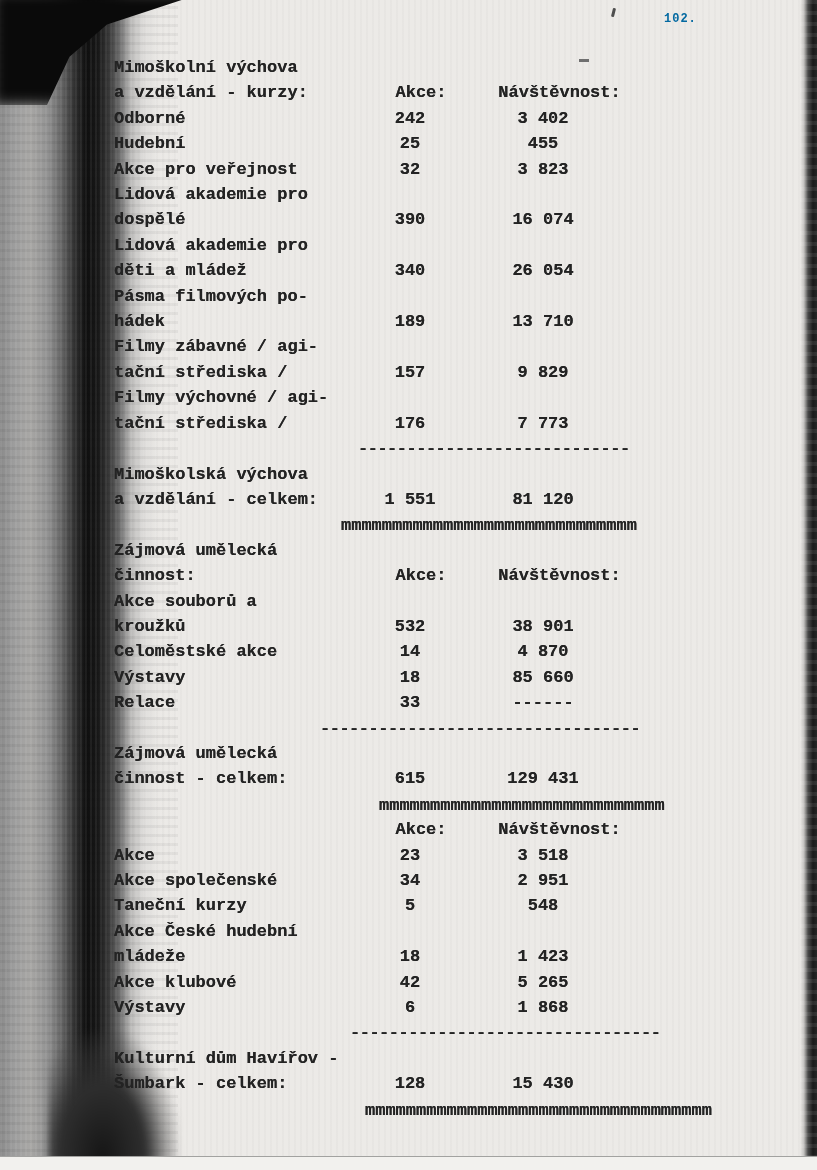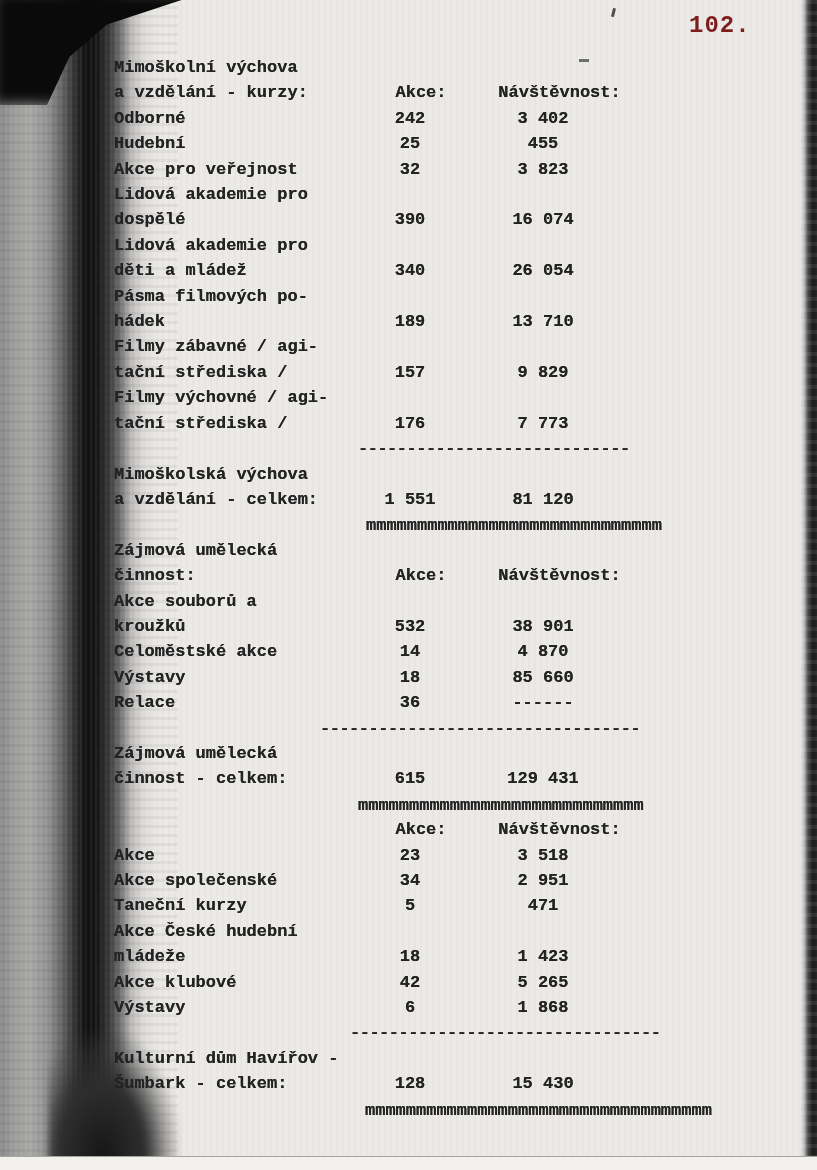--- a/index.html
+++ b/index.html
@@ -56,40 +56,40 @@
     background:#f2f1ee; border-top:1px solid #a2a2a0;
   }
   
   .mark-apostrophe { position:absolute; left:612px; top:8px; width:3px; height:9px;
     background:#4e4e4e; transform:rotate(14deg); border-radius:1px; z-index:2; }
   .mark-dash { position:absolute; left:579px; top:59px; width:10px; height:3px;
     background:#6f6f6f; z-index:2; }
 
   .page-number {
     position:absolute; left:664px; top:12px; z-index:3;
-    font-size:24px; font-weight:700; color:#7f1d1d; letter-spacing:1px;margin-left:25px;
+    font-size:12px; font-weight:700; color:#0369a1; letter-spacing:1px;
   }
 
   #content {
     position:absolute; left:114px; top:58px; width:580px; z-index:3;
     font-size:17px; font-weight:700; color:#232323;
     text-shadow:0 0 0.6px rgba(35,35,35,.85);
   }
   .row { position:relative; height:25.42px; white-space:pre; }
   .lbl  { position:absolute; left:0; top:0; }
   .cell { position:absolute; top:0; text-align:center; }
   .cell-akce { left:240px; width:112px; }
   .cell-nav  { left:362px; width:134px; }
   .row.is-header .cell-akce { width:134px; }
   .row.is-header .cell-nav  { width:167px; }
   .rule { position:absolute; top:1px; }
   .rule-dash { font-weight:700; letter-spacing:-0.5px; transform:scaleY(0.85); }
   .rule-mmm  { font-weight:700; letter-spacing:0; }
-  .rpos-1 { left:244px; } .rpos-2 { left:252px; } .rpos-3 { left:206px; }
-  .rpos-4 { left:244px; } .rpos-5 { left:236px; } .rpos-6 { left:236px;padding-left:15px; }
+  .rpos-1 { left:244px; } .rpos-2 { left:227px; } .rpos-3 { left:206px; }
+  .rpos-4 { left:265px; } .rpos-5 { left:236px; } .rpos-6 { left:236px;padding-left:15px; }
   .heading-underline {
     padding-bottom:3px;
     background-image:repeating-linear-gradient(90deg, #2a2a2a 0 13px, transparent 13px 17px);
     background-repeat:no-repeat; background-position:0 bottom; background-size:100% 3px;
   }
 </style>
 </head>
 <body>
 
 <div id="page">
@@ -122,29 +122,29 @@
       <div class="row"><span class="rule rule-dash rpos-1">----------------------------</span></div>
       <div class="row"><span class="lbl">Mimoškolská výchova</span></div>
       <div class="row"><span class="lbl">a vzdělání - celkem:</span><span class="cell cell-akce">1 551</span><span class="cell cell-nav">81 120</span></div>
       <div class="row"><span class="rule rule-mmm rpos-2">mmmmmmmmmmmmmmmmmmmmmmmmmmmmm</span></div>
       <div class="row"><span class="lbl">Zájmová umělecká</span></div>
       <div class="row is-header"><span class="lbl">činnost:</span><span class="cell cell-akce">Akce:</span><span class="cell cell-nav">Návštěvnost:</span></div>
       <div class="row"><span class="lbl">Akce souborů a</span></div>
       <div class="row"><span class="lbl">kroužků</span><span class="cell cell-akce">532</span><span class="cell cell-nav">38 901</span></div>
       <div class="row"><span class="lbl">Celoměstské akce</span><span class="cell cell-akce">14</span><span class="cell cell-nav">4 870</span></div>
       <div class="row"><span class="lbl">Výstavy</span><span class="cell cell-akce">18</span><span class="cell cell-nav">85 660</span></div>
-      <div class="row"><span class="lbl">Relace</span><span class="cell cell-akce">36</span><span class="cell cell-nav">------</span></div>
+      <div class="row"><span class="lbl">Relace</span><span class="cell cell-akce">33</span><span class="cell cell-nav">------</span></div>
       <div class="row"><span class="rule rule-dash rpos-3">---------------------------------</span></div>
       <div class="row"><span class="lbl">Zájmová umělecká</span></div>
       <div class="row"><span class="lbl">činnost - celkem:</span><span class="cell cell-akce">615</span><span class="cell cell-nav">129 431</span></div>
       <div class="row"><span class="rule rule-mmm rpos-4">mmmmmmmmmmmmmmmmmmmmmmmmmmmm</span></div>
       <div class="row is-header"><span class="cell cell-akce">Akce:</span><span class="cell cell-nav">Návštěvnost:</span></div>
       <div class="row"><span class="lbl">Akce</span><span class="cell cell-akce">23</span><span class="cell cell-nav">3 518</span></div>
       <div class="row"><span class="lbl">Akce společenské</span><span class="cell cell-akce">34</span><span class="cell cell-nav">2 951</span></div>
-      <div class="row"><span class="lbl">Taneční kurzy</span><span class="cell cell-akce">5</span><span class="cell cell-nav">471</span></div>
+      <div class="row"><span class="lbl">Taneční kurzy</span><span class="cell cell-akce">5</span><span class="cell cell-nav">548</span></div>
       <div class="row"><span class="lbl">Akce České hudební</span></div>
       <div class="row"><span class="lbl">mládeže</span><span class="cell cell-akce">18</span><span class="cell cell-nav">1 423</span></div>
       <div class="row"><span class="lbl">Akce klubové</span><span class="cell cell-akce">42</span><span class="cell cell-nav">5 265</span></div>
       <div class="row"><span class="lbl">Výstavy</span><span class="cell cell-akce">6</span><span class="cell cell-nav">1 868</span></div>
       <div class="row"><span class="rule rule-dash rpos-5">--------------------------------</span></div>
       <div class="row"><span class="lbl">Kulturní dům Havířov -</span></div>
       <div class="row"><span class="lbl">Šumbark - celkem:</span><span class="cell cell-akce">128</span><span class="cell cell-nav">15 430</span></div>
       <div class="row"><span class="rule rule-mmm rpos-6">mmmmmmmmmmmmmmmmmmmmmmmmmmmmmmmmmm</span></div>
     </div>
 </div>

